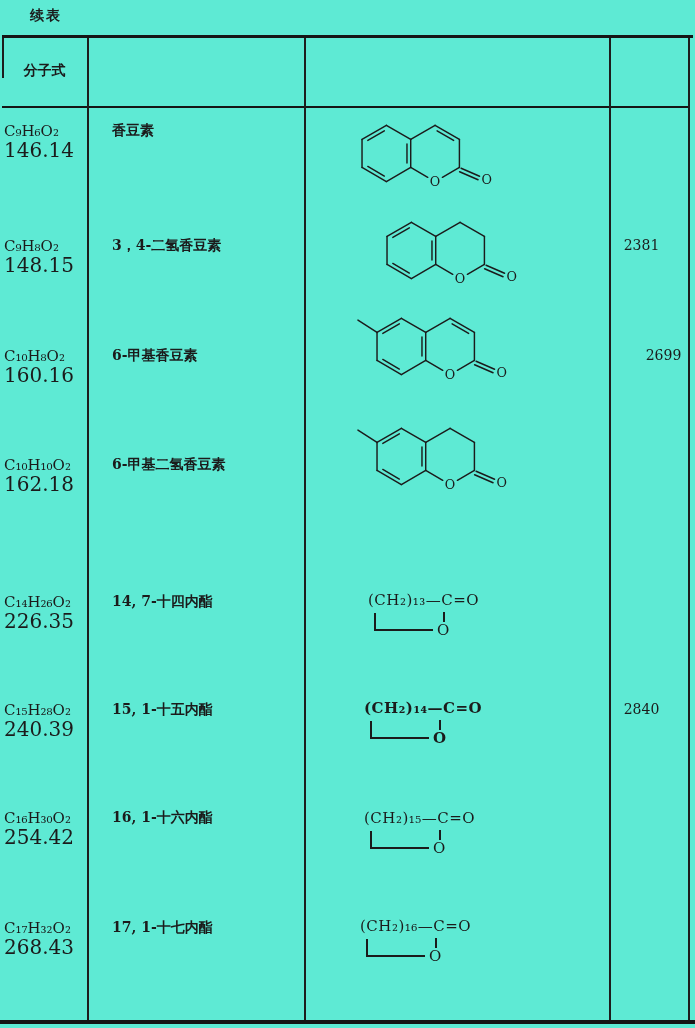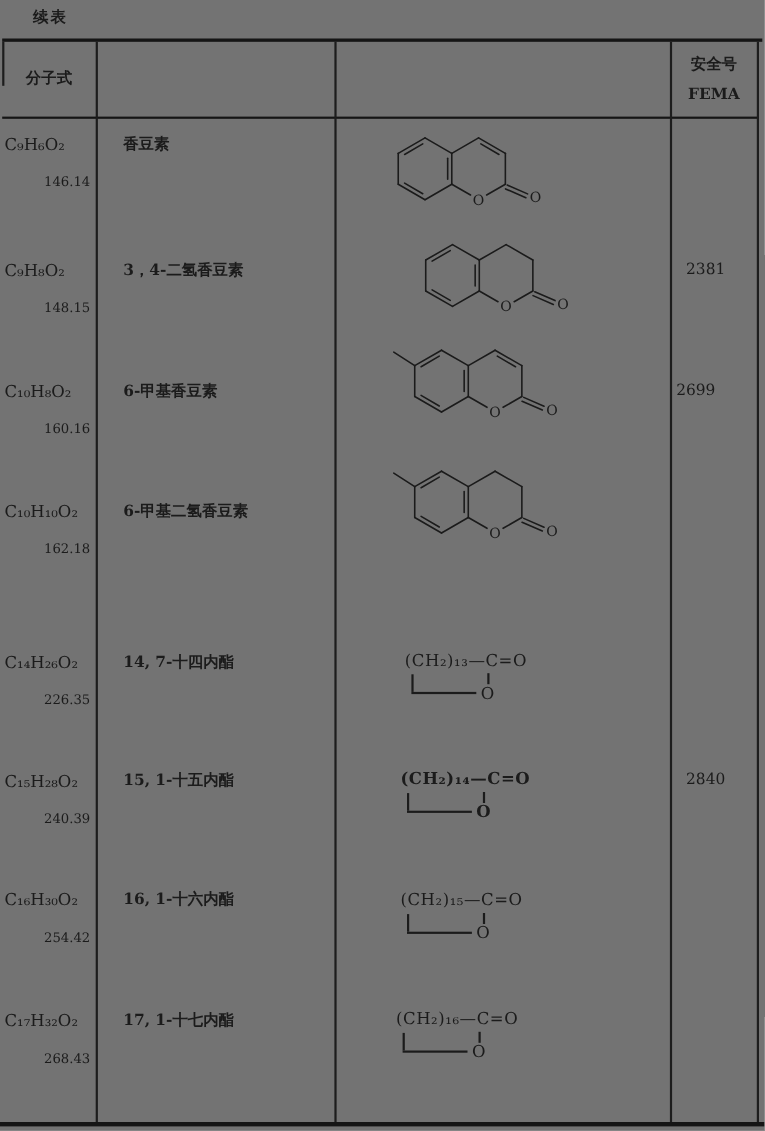--- a/index.html
+++ b/index.html
@@ -1,19 +1,19 @@
 <!DOCTYPE html>
 <html><head>
 <meta charset="utf-8">
 <style>
   html,body{margin:0;padding:0;}
   body{background:#e8e8e6;}
   .page{
     position:relative;width:695px;height:1028px;margin:0 auto;
-    background:#737373;color:#1b1b1b;overflow:hidden;
+    background:#5eead4;color:#1b1b1b;overflow:hidden;
     font-family:"DejaVu Serif","Liberation Serif",serif;
   }
   .caption{position:absolute;left:30px;top:7px;font-size:14px;font-weight:bold;letter-spacing:2px;}
   
   .hline{position:absolute;background:#151515;}
   .topline{left:2px;top:35px;width:691px;height:3px;}
   .headline{left:2px;top:106px;width:688px;height:2px;}
   .botline{left:0px;top:1020px;width:695px;height:4px;}
   .vline{position:absolute;width:2px;background:#1d1d1d;top:38px;height:982px;}
   .v0{left:2px;height:40px;}
@@ -24,21 +24,21 @@
   
   .hc{position:absolute;font-size:14px;font-weight:bold;text-align:center;}
   .hc1{left:2px;top:62px;width:85px;}
   .hc2{left:88px;top:62px;width:216px;}
   .hc3{left:305px;top:62px;width:304px;}
   .hc4{left:610px;top:46px;width:78px;line-height:1.95;}
   .hc4 .sub{font-weight:bold;}
   
   .cell{position:absolute;white-space:nowrap;}
   .formula{font-size:15px;}
-  .mw{font-size:12px;text-align:right;width:78px;margin-top:20px;}
+  .mw{font-size:20px;width:78px;}
   .cname{font-size:14px;font-weight:bold;}
   .fema{font-size:14px;width:63px;text-align:center;}
   
   .struct{position:absolute;}
   .struct svg{display:block;}
   .struct text{font-family:"DejaVu Serif","Liberation Serif",serif;}
   .lactone{position:absolute;width:150px;height:58px;font-size:15px;}
   .lactone .chain{position:absolute;left:0;top:0;letter-spacing:0.5px;}
   .lactone i{position:absolute;background:#1b1b1b;display:block;}
   .lactone .lv{left:6px;top:22px;width:2px;height:16px;}
@@ -55,24 +55,20 @@
   <div class="hline topline"></div>
   <div class="hline headline"></div>
   <div class="hline botline"></div>
   <div class="vline v0"></div>
   <div class="vline v1"></div>
   <div class="vline v2"></div>
   <div class="vline v3"></div>
   <div class="vline v4"></div>
 
   <div class="hc hc1">分子式</div>
-  <div class="hc hc4">
-    <div class="sub">安全号</div>
-    <div class="sub">FEMA</div>
-  </div>
 
   <div id="rows">
       <div>
         <div class="cell formula" style="left: 4px; top: 122px; position: absolute;">C₉H₆O₂</div>
         <div class="cell mw" style="left: 4px; top: 138px; position: absolute;">146.14</div>
         <div class="cell cname" style="left: 112px; top: 122px; position: absolute;">香豆素</div>
         <div class="struct" style="left: 337px; top: 109px;">
           <svg viewBox="0 0 195 110" width="166" height="94">
     <g stroke="#1b1b1b" stroke-width="1.7" fill="none" stroke-linecap="round">
               <line x1="58.0" y1="19.0" x2="86.6" y2="35.5"></line>
@@ -125,21 +121,21 @@
             </g>
     <text x="115.2" y="90.2" text-anchor="middle" font-size="15" fill="#1b1b1b">O</text>
     <text x="176" y="88" text-anchor="middle" font-size="15" fill="#1b1b1b">O</text>
   </svg>
         </div>
       </div>
       <div>
         <div class="cell formula" style="left: 4px; top: 347px; position: absolute;">C₁₀H₈O₂</div>
         <div class="cell mw" style="left: 4px; top: 363px; position: absolute;">160.16</div>
         <div class="cell cname" style="left: 112px; top: 347px; position: absolute;">6-甲基香豆素</div>
-        <div class="cell fema" style="left: 601px; top: 347px; position: absolute;">2699</div>
+        <div class="cell fema" style="left: 632px; top: 347px; position: absolute;">2699</div>
         <div class="struct" style="left: 352px; top: 302px;">
           <svg viewBox="0 0 195 110" width="166" height="94">
     <g stroke="#1b1b1b" stroke-width="1.7" fill="none" stroke-linecap="round">
               <line x1="58.0" y1="19.0" x2="86.6" y2="35.5"></line>
               <line x1="86.6" y1="35.5" x2="86.6" y2="68.5"></line>
               <line x1="86.6" y1="68.5" x2="58.0" y2="85.0"></line>
               <line x1="58.0" y1="85.0" x2="29.4" y2="68.5"></line>
               <line x1="29.4" y1="68.5" x2="29.4" y2="35.5"></line>
               <line x1="29.4" y1="35.5" x2="58.0" y2="19.0"></line>
               <line x1="82.2" y1="40.8" x2="82.2" y2="63.2"></line>

